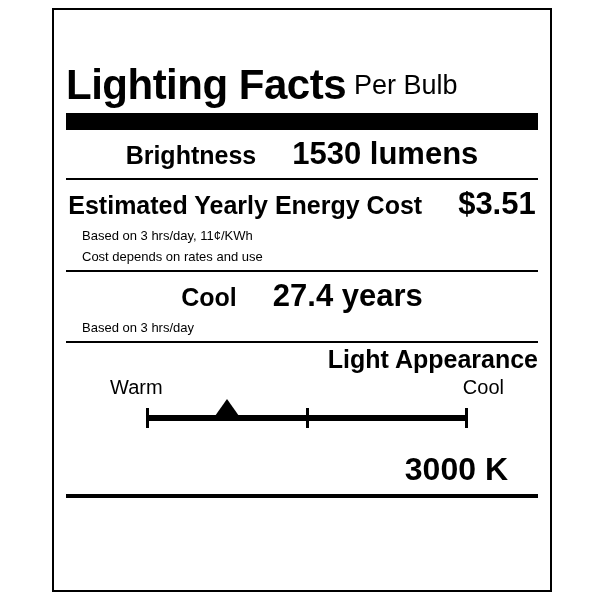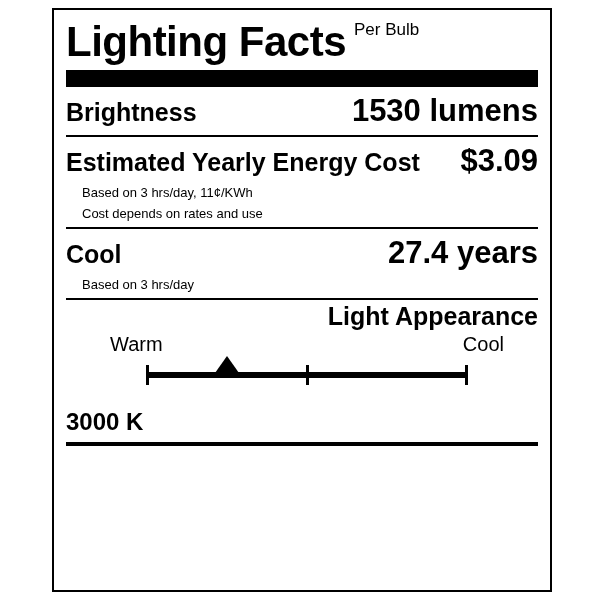--- a/index.html
+++ b/index.html
@@ -20,46 +20,47 @@
     top: 8px;
     width: 500px;
     height: 584px;
     border: 2px solid #000000;
     background: #ffffff;
     box-sizing: border-box;
     padding: 0 10px;
   }
   .title-row {
     display: flex;
-    align-items: flex-start;
+    align-items: center;
     padding: 10px 2px 2px 2px;
+    margin-top: 43px;
   }
   .title-main {
     font-size: 42px;
     font-weight: bold;
     letter-spacing: -0.5px;
     line-height: 1.05;
   }
   .title-sub {
-    font-size: 17px;
+    font-size: 27px;
     margin-left: 8px;
     font-weight: normal;
   }
   .black-bar {
     height: 17px;
     background: #000000;
     margin: 4px 2px 0 2px;
   }
   .rule {
     border-top: 2px solid #000000;
     margin: 0 2px;
   }
   .row {
     display: flex;
-    justify-content: space-between;
+    justify-content: center;
     align-items: baseline;
     padding: 6px 2px 6px 2px;
     gap: 36px;
   }
   .row-label {
     font-size: 25px;
     font-weight: bold;
   }
   .row-value {
     font-size: 31px;
@@ -113,22 +114,22 @@
     top: -2px;
     left: 25%;
     margin-left: -12px;
     width: 0;
     height: 0;
     border-left: 12px solid transparent;
     border-right: 12px solid transparent;
     border-bottom: 17px solid #000000;
   }
   .kelvin {
-    text-align: left;
-    font-size: 24px;
+    text-align: right;
+    font-size: 32px;
     font-weight: bold;
     padding-top: 4px;
     padding-right: 30px;
   }
   .bottom-space {
     height: 70px;
   }
 </style>
 </head>
 <body>
@@ -144,21 +145,21 @@
 
   <div class="row">
     <span class="row-label">Brightness</span>
     <span class="row-value">1530 lumens</span>
   </div>
 
   <div class="rule"></div>
 
   <div class="row">
     <span class="row-label">Estimated Yearly Energy Cost</span>
-    <span class="row-value">$3.09</span>
+    <span class="row-value">$3.51</span>
   </div>
   <div class="sub-line">Based on 3 hrs/day, 11¢/KWh</div>
   <div class="sub-line">Cost depends on rates and use</div>
 
   <div class="rule"></div>
 
   <div class="row">
     <span class="row-label">Cool</span>
     <span class="row-value">27.4 years</span>
   </div>

